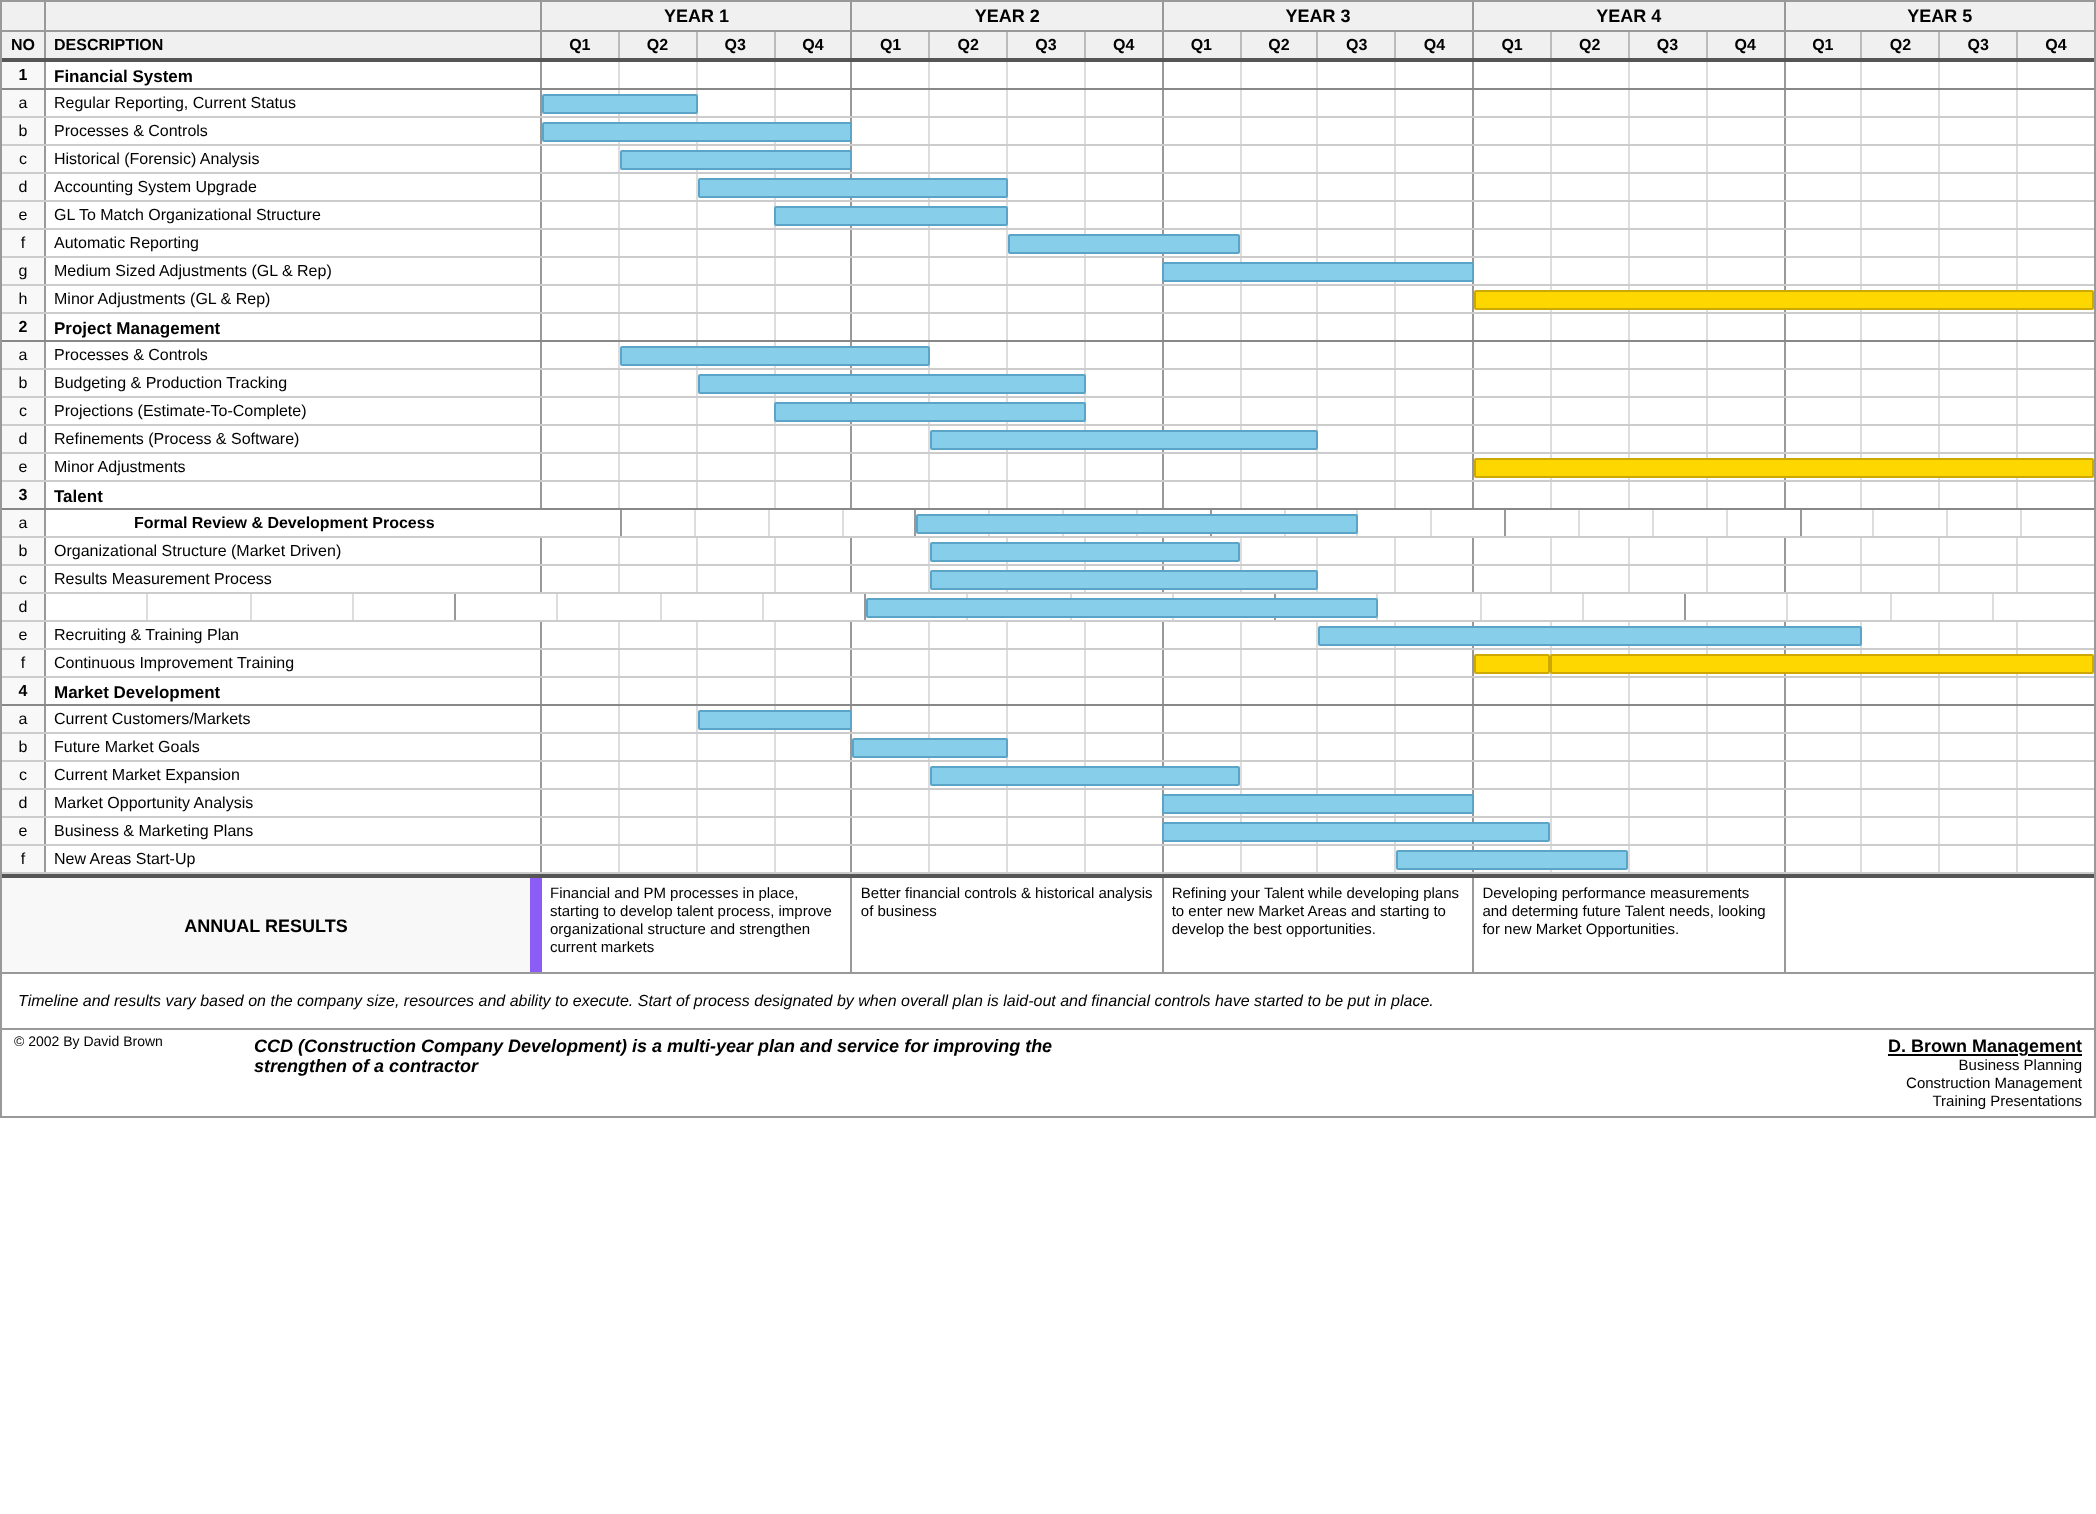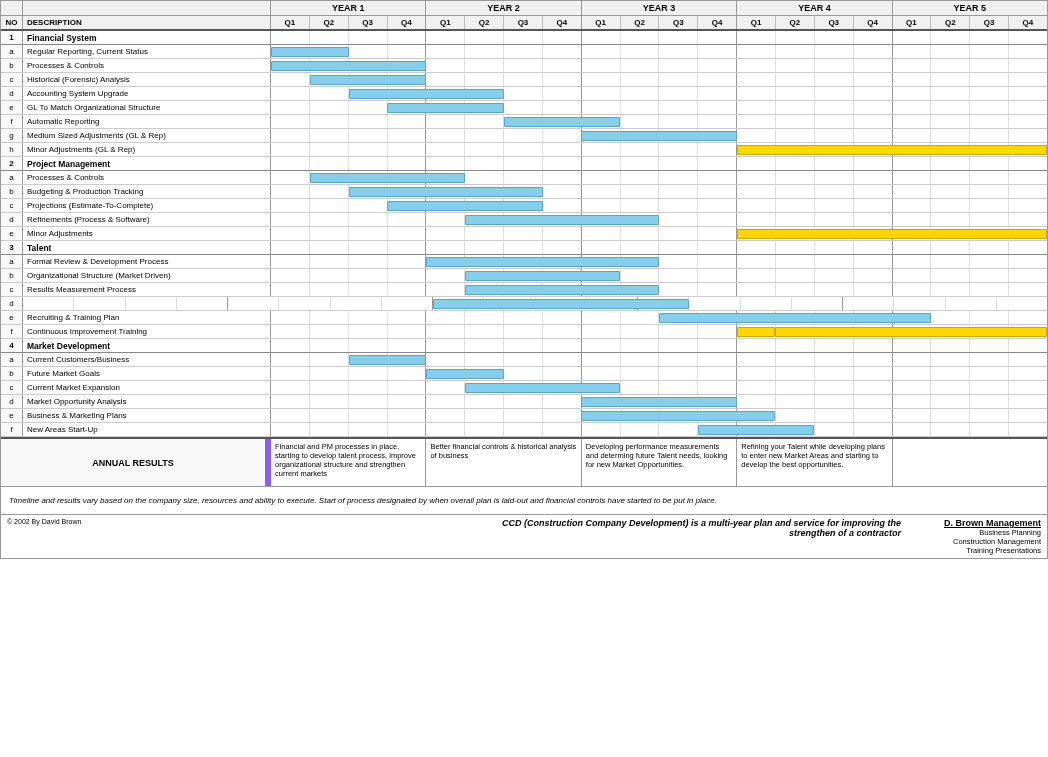--- a/index.html
+++ b/index.html
@@ -108,21 +108,21 @@
       align-items: flex-start;
       padding: 3px 6px;
       min-height: 36px;
     }
     .footer-left {
       font-size: 7px;
       width: 120px;
     }
     .footer-center {
       flex: 1;
-      text-align: right;
+      text-align: left;
       font-size: 9px;
       font-weight: bold;
       font-style: italic;
     }
     .footer-right {
       text-align: right;
       font-size: 7.5px;
       min-width: 140px;
     }
     .footer-right .company-name {
@@ -602,21 +602,21 @@
           <div style="flex: 1 1 0%; border-right: 1px solid rgb(221, 221, 221); position: relative;"></div>
           <div style="flex: 1 1 0%; border-right: 1px solid rgb(153, 153, 153); position: relative;"></div>
           <div style="flex: 1 1 0%; border-right: 1px solid rgb(221, 221, 221); position: relative;"></div>
           <div style="flex: 1 1 0%; border-right: 1px solid rgb(221, 221, 221); position: relative;"></div>
           <div style="flex: 1 1 0%; border-right: 1px solid rgb(221, 221, 221); position: relative;"></div>
           <div style="flex: 1 1 0%; border-right: none; position: relative;"></div>
         </div>
       </div>
       <div style="display: flex; border-bottom: 1px solid rgb(204, 204, 204); min-height: 14px;">
         <div style="width: 22px; min-width: 22px; text-align: center; border-right: 1px solid rgb(153, 153, 153); font-size: 8px; display: flex; align-items: center; justify-content: center; background: rgb(248, 248, 248); font-weight: normal;">a</div>
-        <div style="width: 248px; min-width: 248px; border-right: 1px solid rgb(153, 153, 153); font-size: 8px; padding: 1px 4px; display: flex; align-items: center; white-space: nowrap; overflow: hidden; font-weight: normal;">Formal Review &amp; Development Process</div>
+        <div style="width: 248px; min-width: 248px; border-right: 1px solid rgb(153, 153, 153); font-size: 8px; padding: 1px 4px; display: flex; align-items: center; white-space: nowrap; overflow: hidden; font-weight: bold; margin-left: 40px;">Formal Review &amp; Development Process</div>
         <div style="flex: 1 1 0%; position: relative; display: flex;">
           <div style="flex: 1 1 0%; border-right: 1px solid rgb(221, 221, 221); position: relative;"></div>
           <div style="flex: 1 1 0%; border-right: 1px solid rgb(221, 221, 221); position: relative;"></div>
           <div style="flex: 1 1 0%; border-right: 1px solid rgb(221, 221, 221); position: relative;"></div>
           <div style="flex: 1 1 0%; border-right: 1px solid rgb(153, 153, 153); position: relative;"></div>
           <div style="flex: 1 1 0%; border-right: 1px solid rgb(221, 221, 221); position: relative;"></div>
           <div style="flex: 1 1 0%; border-right: 1px solid rgb(221, 221, 221); position: relative;"></div>
           <div style="flex: 1 1 0%; border-right: 1px solid rgb(221, 221, 221); position: relative;"></div>
           <div style="flex: 1 1 0%; border-right: 1px solid rgb(153, 153, 153); position: relative;"></div>
           <div style="flex: 1 1 0%; border-right: 1px solid rgb(221, 221, 221); position: relative;"></div>
@@ -790,21 +790,21 @@
           <div style="flex: 1 1 0%; border-right: 1px solid rgb(221, 221, 221); position: relative;"></div>
           <div style="flex: 1 1 0%; border-right: 1px solid rgb(153, 153, 153); position: relative;"></div>
           <div style="flex: 1 1 0%; border-right: 1px solid rgb(221, 221, 221); position: relative;"></div>
           <div style="flex: 1 1 0%; border-right: 1px solid rgb(221, 221, 221); position: relative;"></div>
           <div style="flex: 1 1 0%; border-right: 1px solid rgb(221, 221, 221); position: relative;"></div>
           <div style="flex: 1 1 0%; border-right: none; position: relative;"></div>
         </div>
       </div>
       <div style="display: flex; border-bottom: 1px solid rgb(204, 204, 204); min-height: 14px;">
         <div style="width: 22px; min-width: 22px; text-align: center; border-right: 1px solid rgb(153, 153, 153); font-size: 8px; display: flex; align-items: center; justify-content: center; background: rgb(248, 248, 248); font-weight: normal;">a</div>
-        <div style="width: 248px; min-width: 248px; border-right: 1px solid rgb(153, 153, 153); font-size: 8px; padding: 1px 4px; display: flex; align-items: center; white-space: nowrap; overflow: hidden; font-weight: normal;">Current Customers/Business</div>
+        <div style="width: 248px; min-width: 248px; border-right: 1px solid rgb(153, 153, 153); font-size: 8px; padding: 1px 4px; display: flex; align-items: center; white-space: nowrap; overflow: hidden; font-weight: normal;">Current Customers/Markets</div>
         <div style="flex: 1 1 0%; position: relative; display: flex;">
           <div style="flex: 1 1 0%; border-right: 1px solid rgb(221, 221, 221); position: relative;"></div>
           <div style="flex: 1 1 0%; border-right: 1px solid rgb(221, 221, 221); position: relative;"></div>
           <div style="flex: 1 1 0%; border-right: 1px solid rgb(221, 221, 221); position: relative;"></div>
           <div style="flex: 1 1 0%; border-right: 1px solid rgb(153, 153, 153); position: relative;"></div>
           <div style="flex: 1 1 0%; border-right: 1px solid rgb(221, 221, 221); position: relative;"></div>
           <div style="flex: 1 1 0%; border-right: 1px solid rgb(221, 221, 221); position: relative;"></div>
           <div style="flex: 1 1 0%; border-right: 1px solid rgb(221, 221, 221); position: relative;"></div>
           <div style="flex: 1 1 0%; border-right: 1px solid rgb(153, 153, 153); position: relative;"></div>
           <div style="flex: 1 1 0%; border-right: 1px solid rgb(221, 221, 221); position: relative;"></div>
@@ -956,22 +956,22 @@
           <div style="flex: 1 1 0%; border-right: none; position: relative;"></div>
           <div style="position: absolute; left: 55%; width: 15%; height: 10px; top: 2px; background: rgb(135, 206, 235); border: 1px solid rgb(91, 163, 199); border-radius: 1px; z-index: 2;"></div>
         </div>
       </div>
     </div>
 
   <div class="results-section">
     <div class="results-label">ANNUAL RESULTS</div>
     <div class="results-text-col">Financial and PM processes in place, starting to develop talent process, improve organizational structure and strengthen current markets</div>
     <div class="results-text-col">Better financial controls &amp; historical analysis of business</div>
+    <div class="results-text-col">Refining your Talent while developing plans to enter new Market Areas and starting to develop the best opportunities.</div>
     <div class="results-text-col">Developing performance measurements and determing future Talent needs, looking for new Market Opportunities.</div>
-    <div class="results-text-col">Refining your Talent while developing plans to enter new Market Areas and starting to develop the best opportunities.</div>
     <div class="results-text-col"></div>
   </div>
 
   <div class="note-section">
     <span>Timeline and results vary based on the company size, resources and ability to execute.  Start of process designated by when overall plan is laid-out and financial controls have started to be put in place.</span>
   </div>
 
   <div class="footer-section">
     <div class="footer-left">© 2002 By David Brown</div>
     <div class="footer-center">

